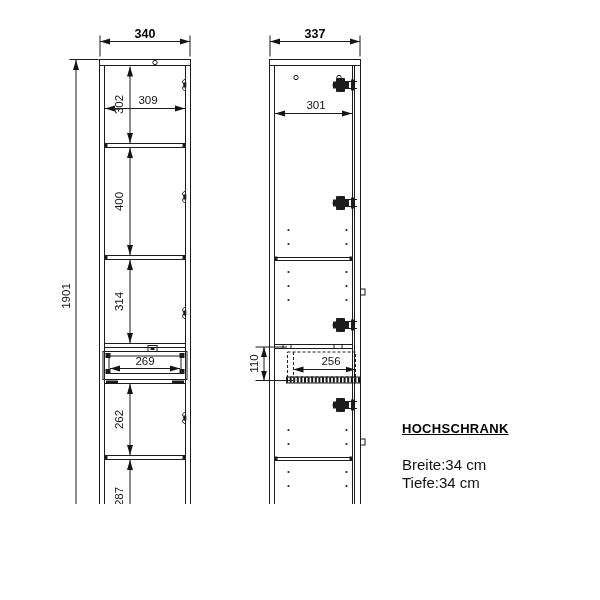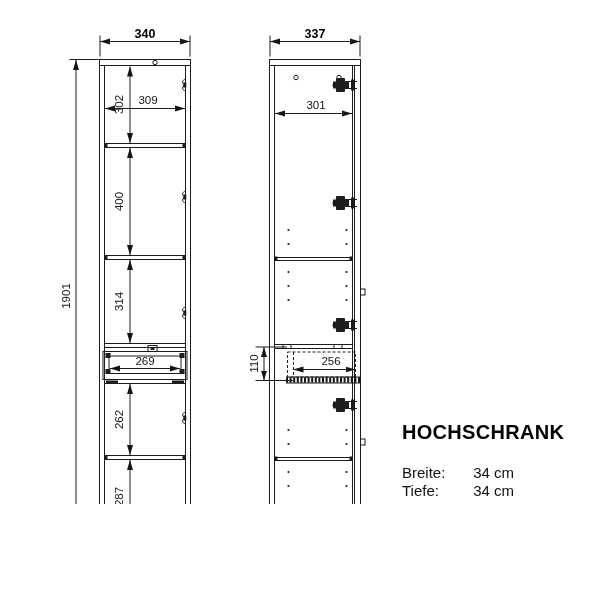--- a/index.html
+++ b/index.html
@@ -17,25 +17,25 @@
   .dim{font:11.5px "Liberation Sans",sans-serif;fill:#141414;}
   .dim-bold{font:700 12.5px "Liberation Sans",sans-serif;fill:#000;}
   .fillDark{fill:#1c1c1c;stroke:none;}
   .dashed{stroke-dasharray:3 2;}
   .hatch{stroke:#151515;stroke-width:5.5;stroke-dasharray:2 1.6;}
   .info{
     position:absolute;left:402px;top:421px;width:112px;
     color:#000;
   }
   .info-title{
-    font-size:20px;font-weight:700;letter-spacing:.3px;
-    margin:0 0 20px 0;white-space:nowrap;
+    font-size:13px;font-weight:700;letter-spacing:.3px;
+    margin:0 0 20px 0;white-space:nowrap;text-decoration:underline;
   }
   .spec-row{
-    display:flex;justify-content:space-between;
+    display:flex;justify-content:flex-start;
     font-size:15px;line-height:17.5px;color:#111;
   }
   .spec-value{text-align:right;}
 </style>
 </head>
 <body>
 
 <div class="canvas">
 <svg width="600" height="600" viewBox="0 0 600 600">
   <defs>

